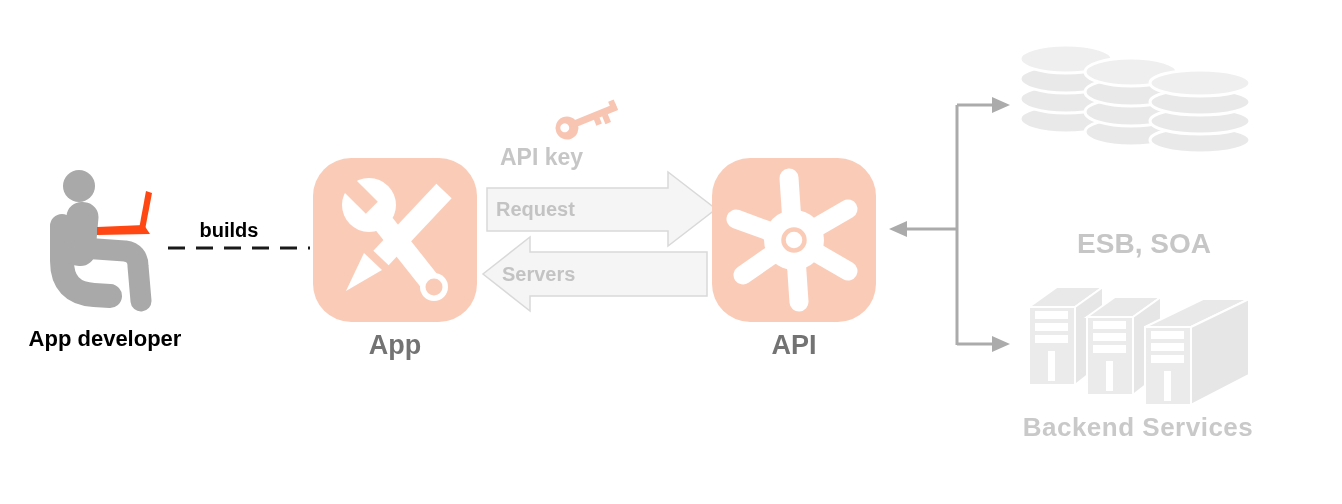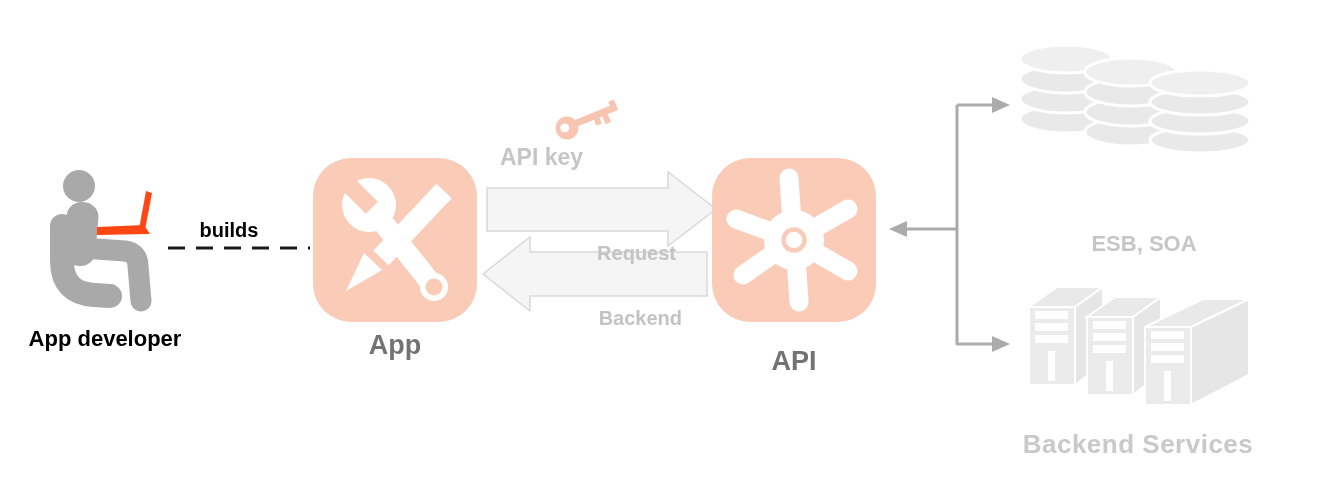--- a/index.html
+++ b/index.html
@@ -9,27 +9,27 @@
   }
   .abs{position:absolute;}
   .lbl{position:absolute;font-weight:700;white-space:pre;}
   .dev-lbl{left:15px;top:326px;width:180px;text-align:center;font-size:22px;color:#000000;}
   .builds-lbl{left:159px;top:219px;width:140px;text-align:center;font-size:20px;color:#000000;}
   .tile{position:absolute;width:164px;height:164px;border-radius:38px;background:#FACCB8;}
   .app-tile{left:313px;top:158px;}
   .api-tile{left:712px;top:158px;}
   .tile-lbl{width:164px;text-align:center;font-size:27px;color:#737373;}
   .app-lbl{left:313px;top:330px;}
-  .api-lbl{left:712px;top:330px;margin-top:16px;}
+  .api-lbl{left:712px;top:330px;}
   .key-lbl{left:500px;top:144px;width:180px;text-align:left;font-size:23px;color:#C6C6C6;}
-  .arrow-lbl{font-size:20px;color:#C3C3C3;text-align:right;margin-top:44px;}
+  .arrow-lbl{font-size:20px;color:#C3C3C3;text-align:left;}
   .req-lbl{left:496px;top:198px;width:180px;}
   .res-lbl{left:502px;top:263px;width:180px;}
-  .esb-lbl{left:1038px;top:171px;width:212px;text-align:center;font-size:22px;line-height:29px;color:#C6C6C6;}
-  .backend-lbl{left:1012px;top:429px;width:252px;text-align:center;font-size:26px;color:#C9C9C9;letter-spacing:.5px;}
+  .esb-lbl{left:1038px;top:171px;width:212px;text-align:center;font-size:28px;line-height:29px;color:#C6C6C6;}
+  .backend-lbl{left:1012px;top:412px;width:252px;text-align:center;font-size:26px;color:#C9C9C9;letter-spacing:.5px;}
   svg{display:block;}
 </style>
 </head>
 <body>
 
 <div class="canvas">
 
   <svg class="abs" style="left:40px;top:160px;" width="150" height="190" viewBox="0 0 150 190">
     <path d="M22,66 L22,101 Q22,133 54,135 L70,136" fill="none" stroke="#A9A9A9" stroke-width="24" stroke-linecap="round" stroke-linejoin="round"></path>
     <rect x="25" y="42" width="32" height="64" rx="15" fill="#A9A9A9" transform="rotate(5 41 74)"></rect>
@@ -70,21 +70,21 @@
       <circle cx="20" cy="29" r="4.5" fill="#FFFFFF"></circle>
     </g>
   </svg>
   <div class="lbl key-lbl">API key</div>
 
   <svg class="abs" style="left:480px;top:165px;" width="240" height="150" viewBox="0 0 240 150">
     <polygon points="7,23 188,23 188,7 236,44 188,81 188,66 7,66" fill="#F5F5F5" stroke="#D9D9D9" stroke-width="1.5"></polygon>
     <polygon points="227,87 50,87 50,72 3,109 50,146 50,131 227,131" fill="#F5F5F5" stroke="#D9D9D9" stroke-width="1.5"></polygon>
   </svg>
   <div class="lbl arrow-lbl req-lbl">Request</div>
-  <div class="lbl arrow-lbl res-lbl">Backend</div>
+  <div class="lbl arrow-lbl res-lbl">Servers</div>
 
   <div class="tile api-tile">
     <svg width="164" height="164" viewBox="0 0 164 164">
       <circle cx="82" cy="82" r="30" fill="#FFFFFF"></circle>
       <g stroke="#FFFFFF" stroke-width="19" stroke-linecap="round">
         <line x1="80" y1="64" x2="77" y2="20"></line>
         <line x1="65" y1="76" x2="24" y2="61"></line>
         <line x1="67" y1="92" x2="31" y2="117"></line>
         <line x1="84" y1="100" x2="87" y2="144"></line>
         <line x1="98" y1="91" x2="136" y2="113"></line>

